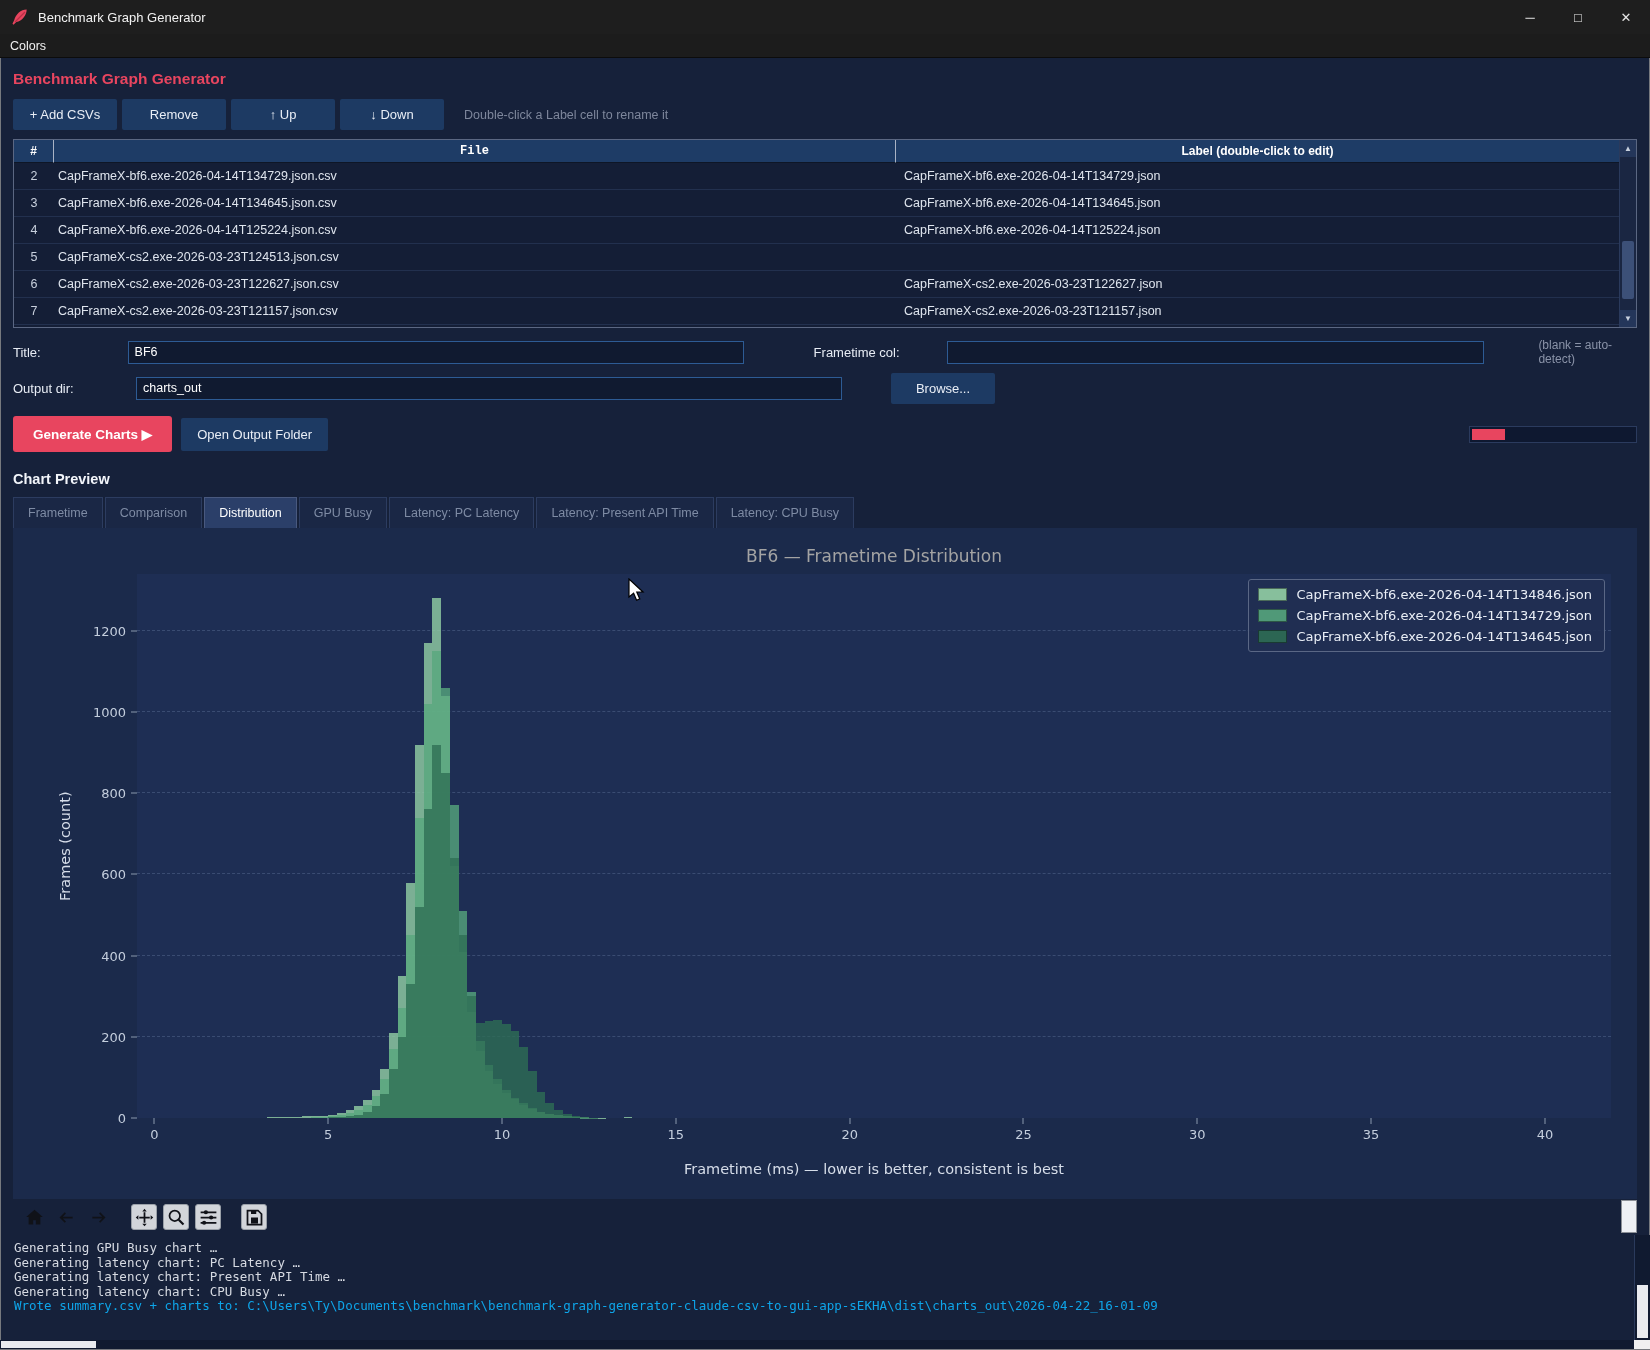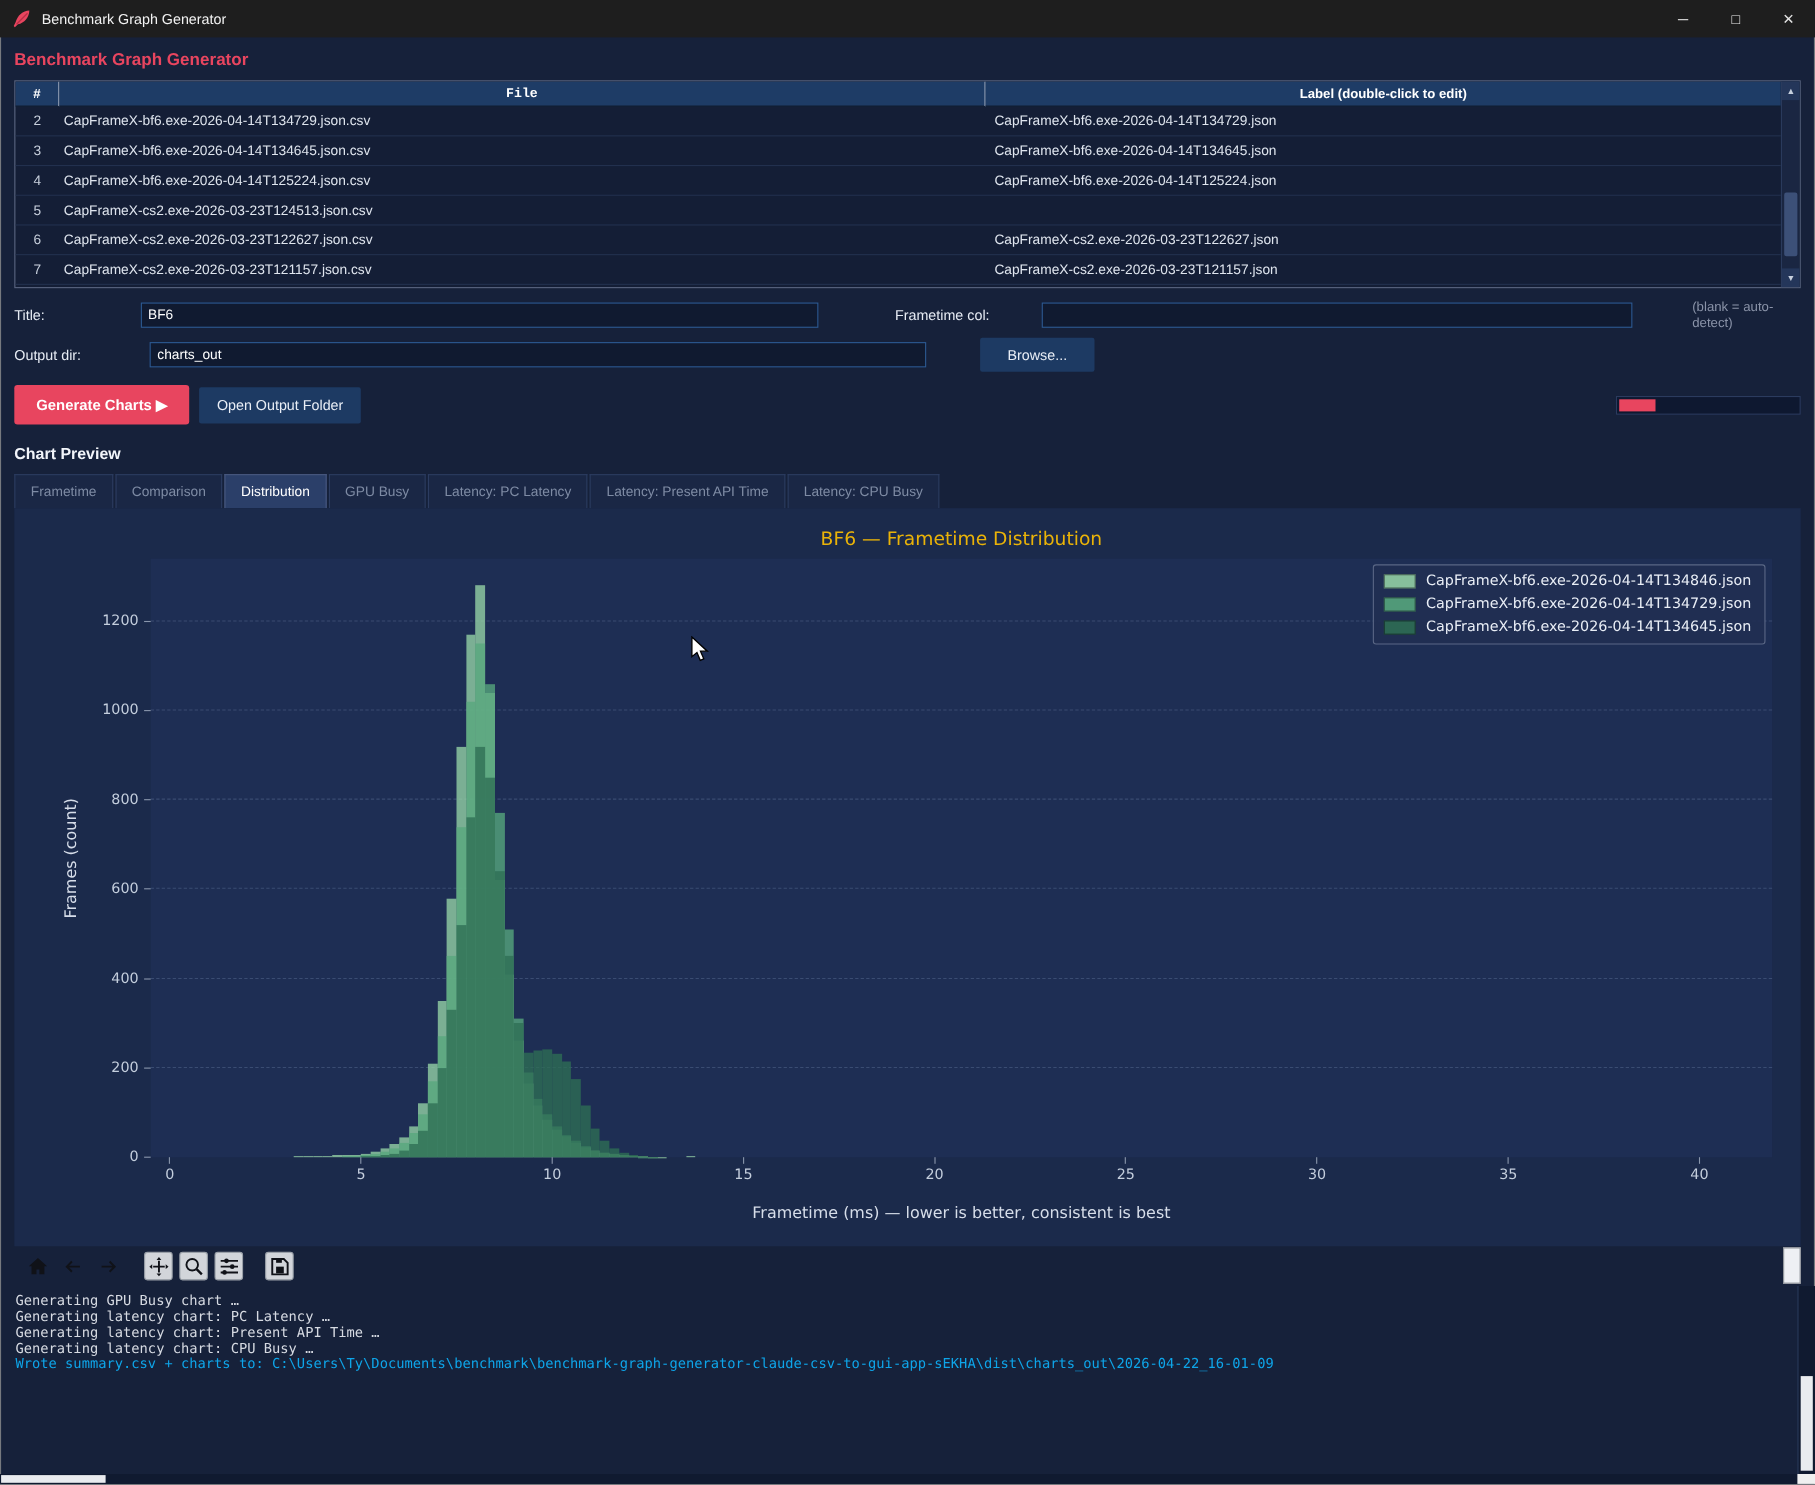--- a/index.html
+++ b/index.html
@@ -74,21 +74,21 @@
 
   
   .preview-heading { color:#f2f5fa; font-weight:bold; font-size:14.5px; margin-top:19px; }
   .tab-row { display:flex; gap:2px; margin-top:10px; }
   .tab { padding:8px 14px; font-size:12.5px; color:#7e8ba4; background:#1a2745;
          border:1px solid #2c3c60; border-bottom:none; cursor:default; }
   .tab.active { background:#2b3f69; color:#ffffff; border-color:#49597f; }
 
   .figure { position:relative; height:671px; background:#1b2a4b; overflow:visible; }
   .chart-title { position:absolute; top:18px; left:124px; right:26px; text-align:center;
-                 font:17px "DejaVu Sans", sans-serif; color:#eab308; }
+                 font:17px "DejaVu Sans", sans-serif; color:#a3a3a3; }
   .plot-area { position:absolute; left:124px; top:46px; right:26px; bottom:81px; background:#1e2e54; }
   .gridline { position:absolute; left:0; right:0; height:0; border-top:1px dashed #46597f; opacity:.7; }
   .hist-bar { position:absolute; bottom:0; opacity:.78; }
   .ytick { position:absolute; right:calc(100% + 11px); transform:translateY(50%);
            color:#c4cedd; font:13px "DejaVu Sans", sans-serif; }
   .ytick-mark { position:absolute; right:100%; width:6px; height:1px; background:#8a97ad; transform:translateY(50%); }
   .xtick { position:absolute; top:calc(100% + 9px); transform:translateX(-50%);
            color:#c4cedd; font:13px "DejaVu Sans", sans-serif; }
   .xtick-mark { position:absolute; top:100%; width:1px; height:6px; background:#8a97ad; transform:translateX(-50%); }
   .xaxis-label { position:absolute; bottom:22px; left:124px; right:26px; text-align:center;
@@ -138,25 +138,35 @@
         </svg>
     </span>
     <span class="title-text">Benchmark Graph Generator</span>
     <div class="win-controls">
       <div class="win-btn">─</div>
       <div class="win-btn">□</div>
       <div class="win-btn">✕</div>
     </div>
   </div>
 
+  <div class="menubar">
+    <span class="menu-item">Colors</span>
+  </div>
 
   <div class="main">
 
     <div class="app-heading">Benchmark Graph Generator</div>
 
+    <div class="btn-row">
+      <button class="blue-btn">+ Add CSVs</button>
+      <button class="blue-btn">Remove</button>
+      <button class="blue-btn">↑ Up</button>
+      <button class="blue-btn">↓ Down</button>
+      <span class="hint">Double-click a Label cell to rename it</span>
+    </div>
 
     <div class="csv-table">
       <div class="t-scroll-area">
         <div class="t-header">
           <div class="th th-num">#</div>
           <div class="th th-file">File</div>
           <div class="th th-label">Label  (double-click to edit)</div>
         </div>
         <div class="t-row">
           <div class="td td-num">2</div>

